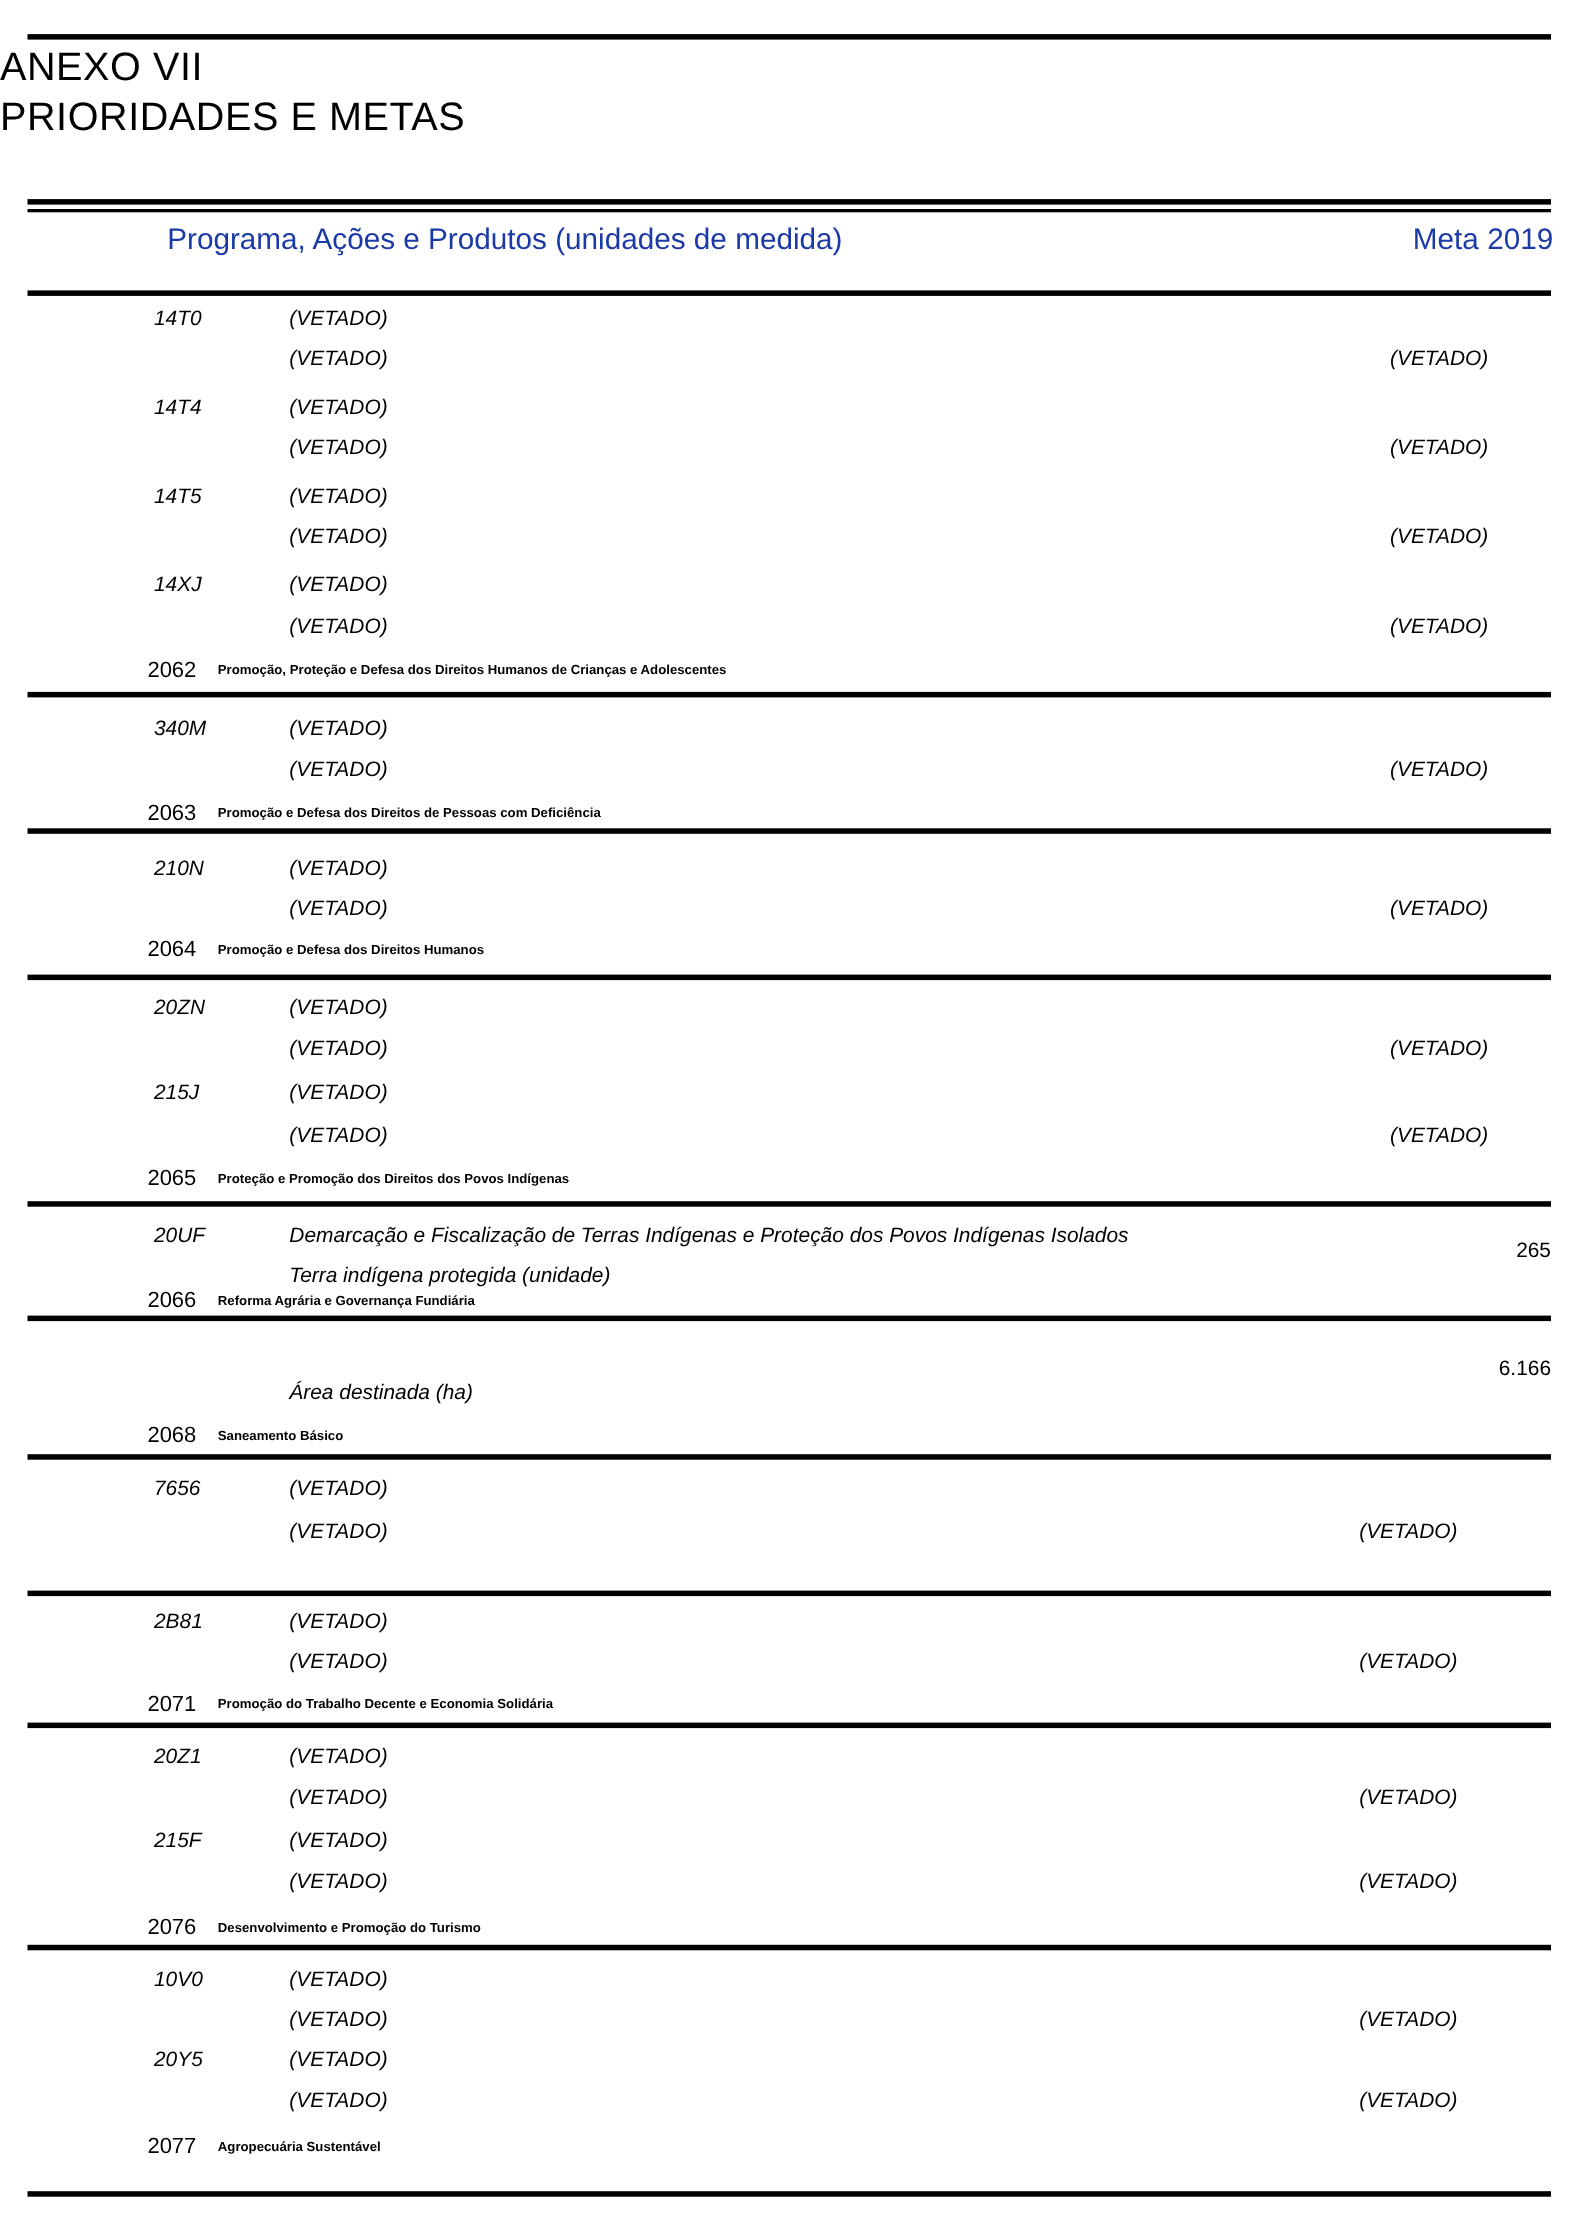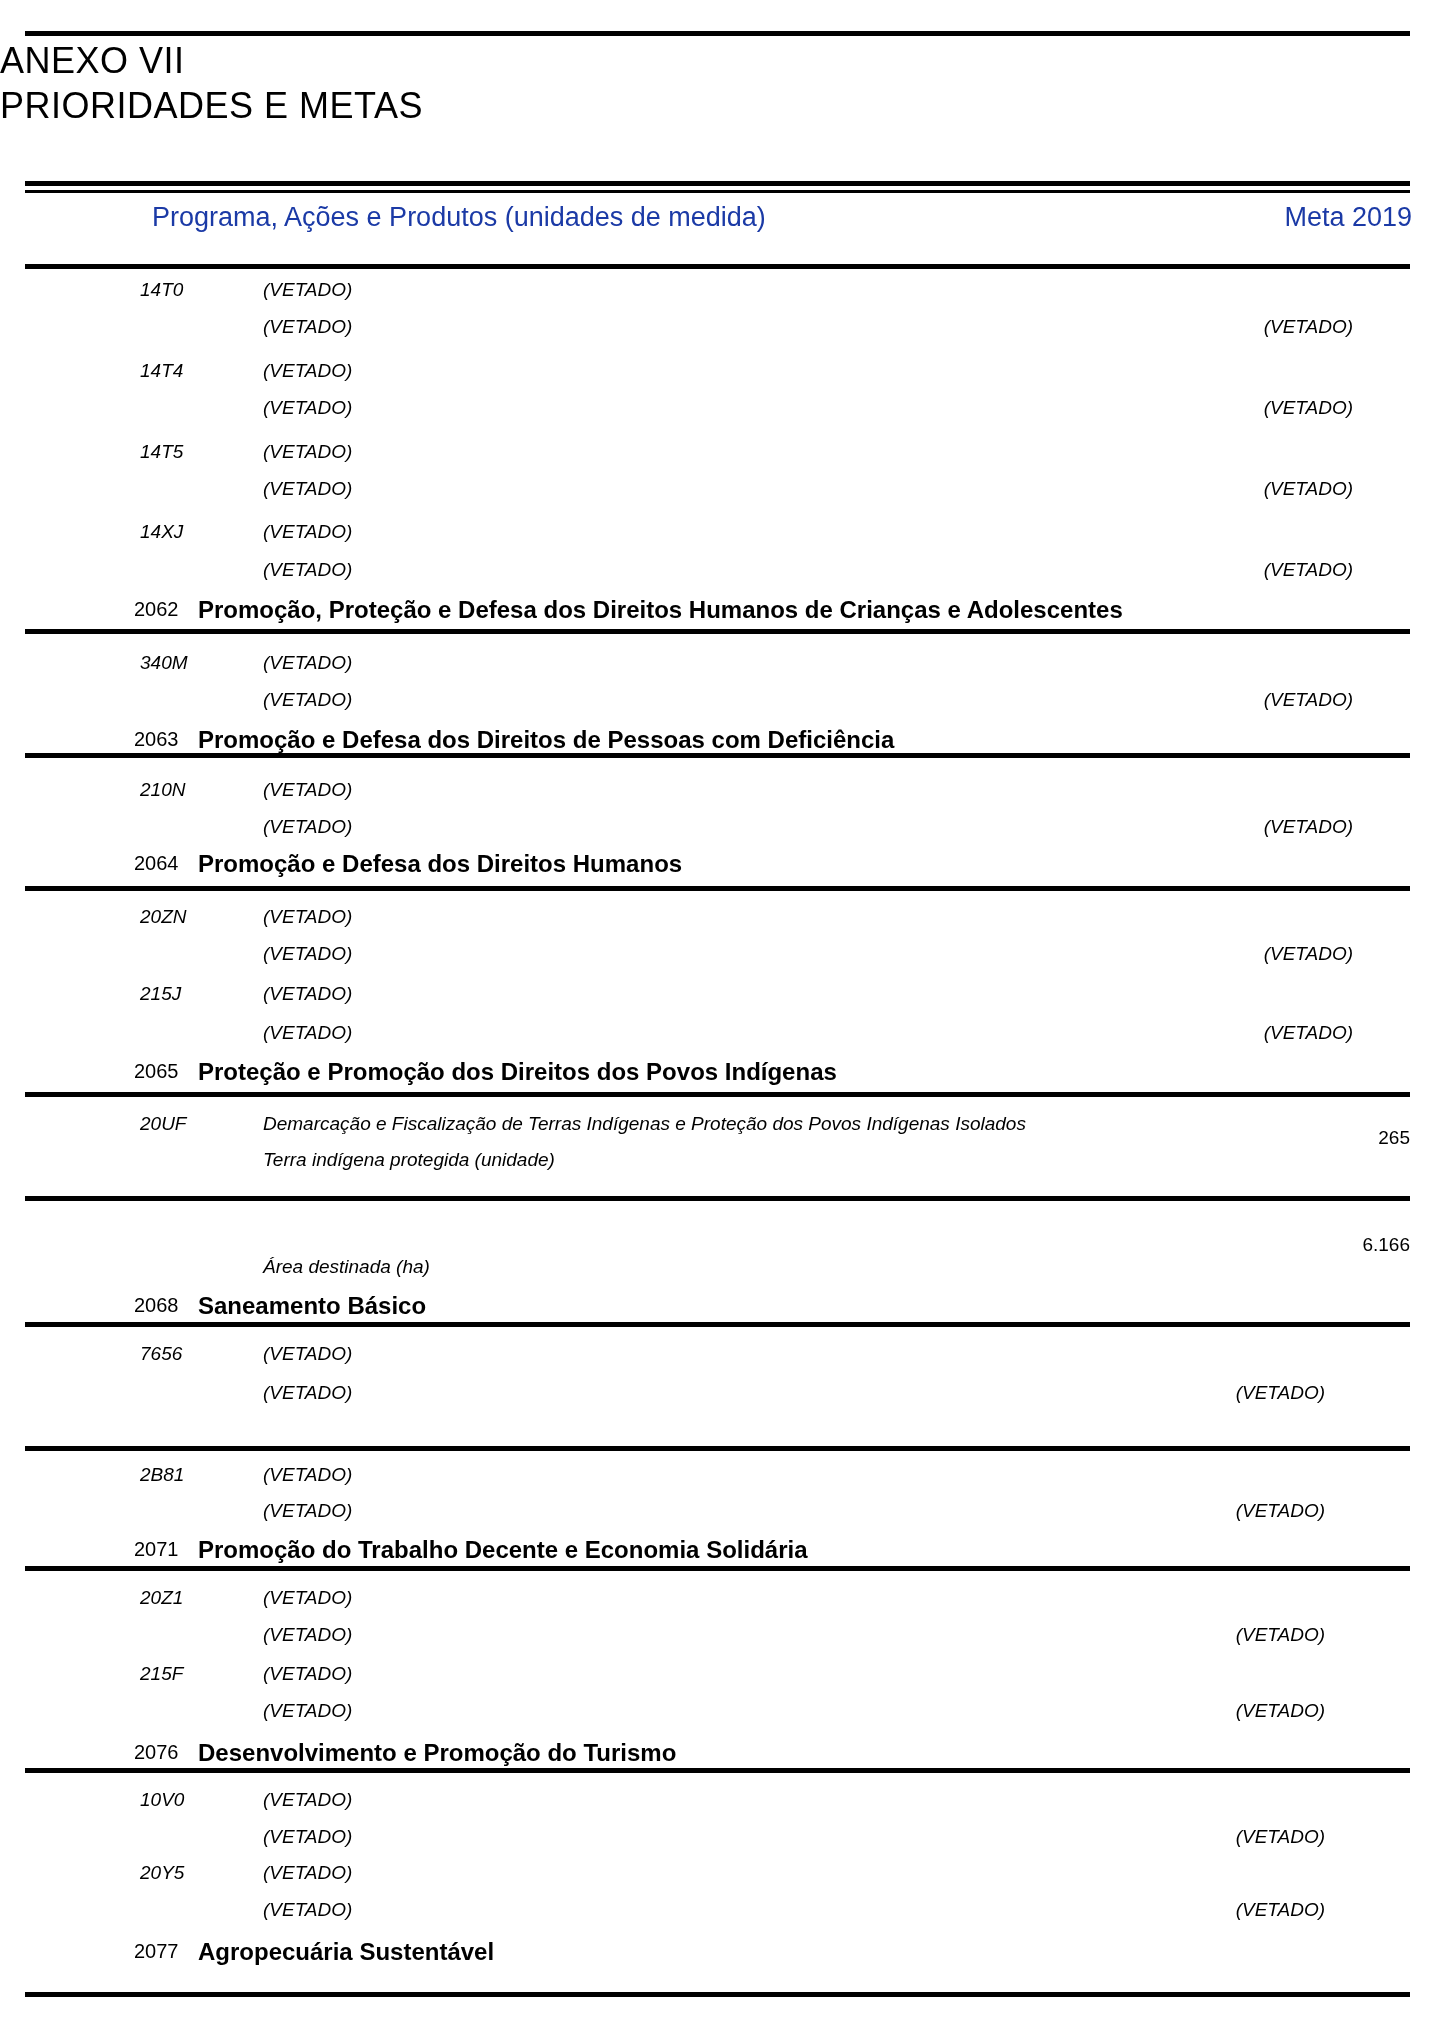--- a/index.html
+++ b/index.html
@@ -24,21 +24,21 @@
 
   .row { position:absolute; left:0; width:1447px; height:24px; font-size:19px; line-height:23px; }
   .row .code  { position:absolute; left:140px; font-style:italic; white-space:nowrap; }
   .row .rtext { position:absolute; left:263px; font-style:italic; white-space:nowrap; }
   .row .meta  { position:absolute; font-style:italic; white-space:nowrap; }
   .row .meta.va  { right:94px; }
   .row .meta.vb  { right:122px; }
   .row .meta.num { right:37px; top:-22px; font-style:normal; }
 
   .row.prog .code  { left:134px; font-style:normal; font-weight:400; font-size:20px; }
-  .row.prog .rtext { left:198px; font-style:normal; font-weight:700; font-size:24px;text-align:center; }
+  .row.prog .rtext { left:198px; font-style:normal; font-weight:700; font-size:12px;text-align:center; }
 </style>
 </head>
 <body>
 
 <div class="page">
 
   <div class="hrule thick" style="top:31px"></div>
 
   <div class="doc-title">
     <div>ANEXO VII</div>
@@ -152,20 +152,24 @@
 
   <div class="row" style="top:1112px">
     <span class="code">20UF</span>
     <span class="rtext">Demarcação e Fiscalização de Terras Indígenas e Proteção dos Povos Indígenas Isolados</span>
   </div>
   <div class="row" style="top:1148px">
     <span class="rtext">Terra indígena protegida (unidade)</span>
     <span class="meta num">265</span>
   </div>
 
+  <div class="row prog" style="top:1171px">
+    <span class="code">2066</span>
+    <span class="rtext">Reforma Agrária e Governança Fundiária</span>
+  </div>
   <div class="hrule thick" style="top:1196px"></div>
 
   <div class="row" style="top:1255px">
     <span class="rtext">Área destinada (ha)</span>
     <span class="meta num">6.166</span>
   </div>
 
   <div class="row prog" style="top:1294px">
     <span class="code">2068</span>
     <span class="rtext">Saneamento Básico</span>

